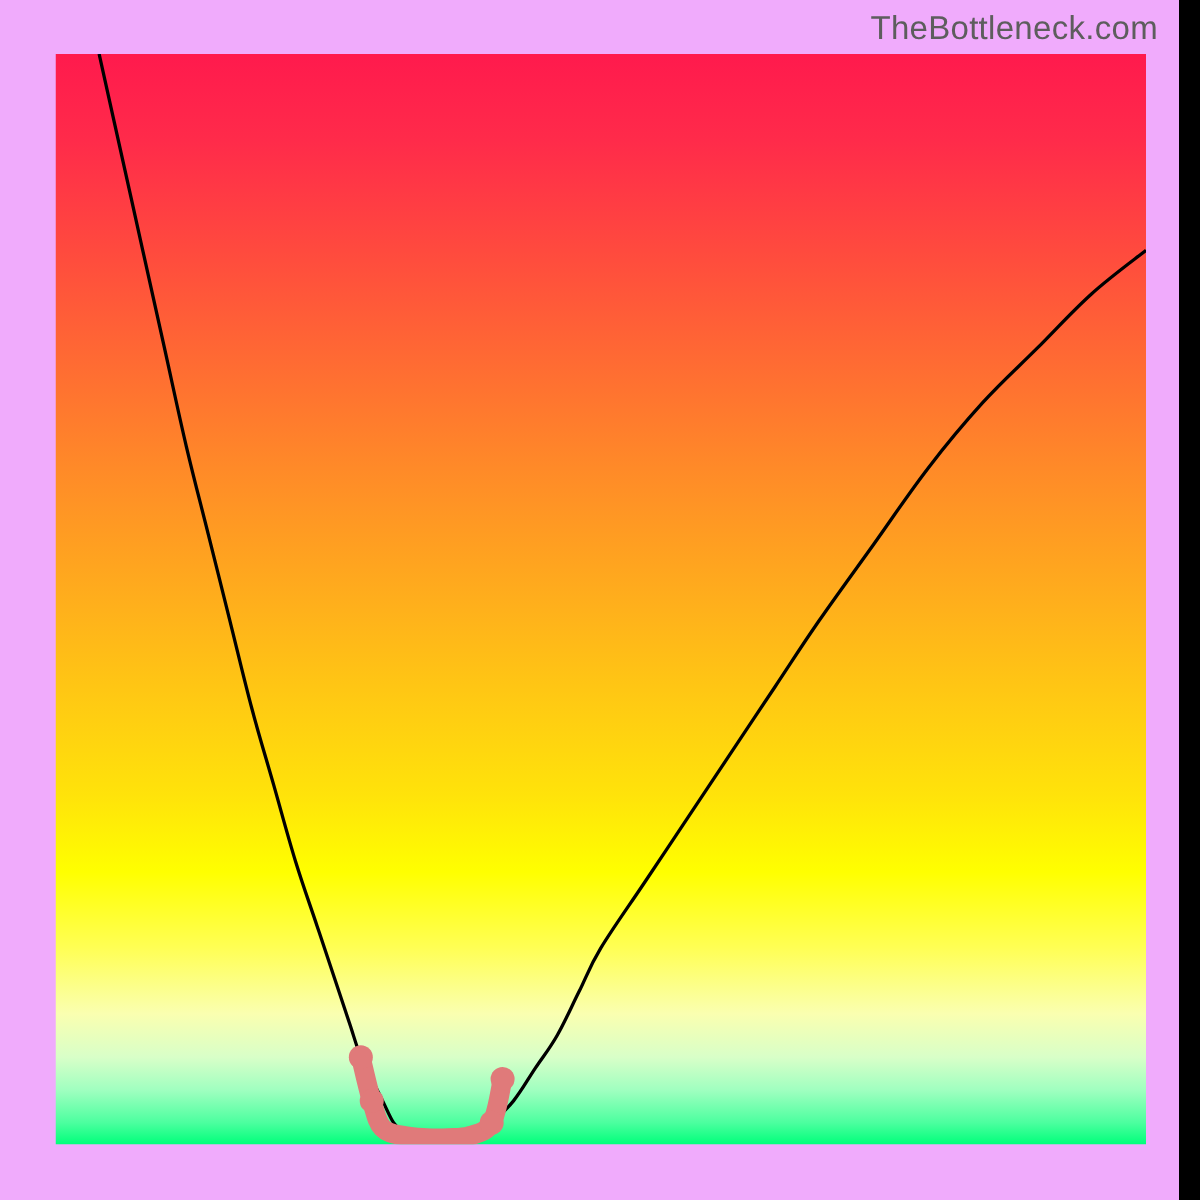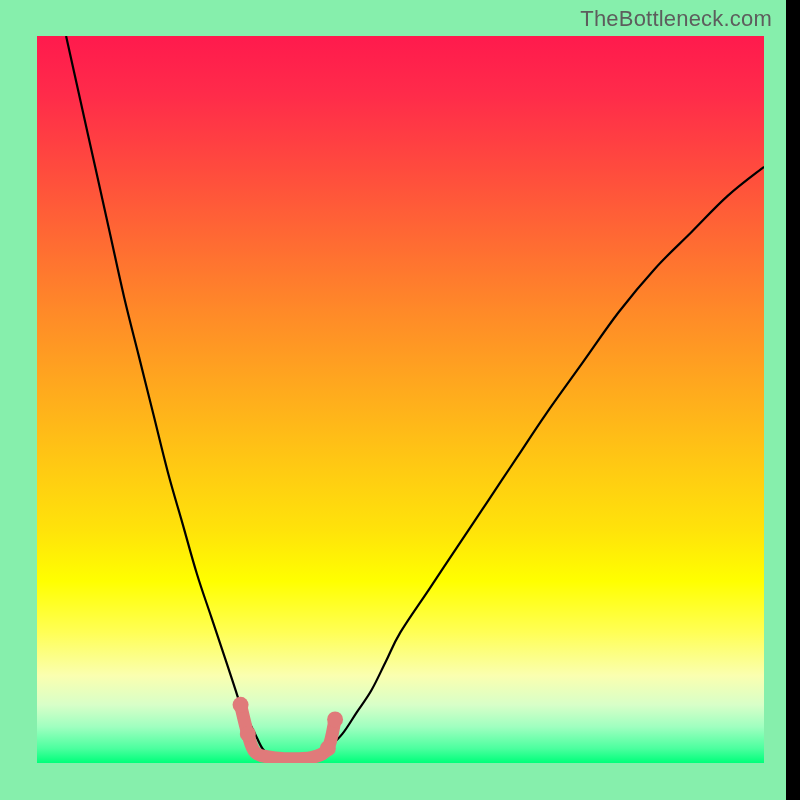--- a/index.html
+++ b/index.html
@@ -10,21 +10,21 @@
     background: #000;
     overflow: hidden;
     font-family: Arial, Helvetica, sans-serif;
   }
   .frame {
     position: absolute;
     left: 0;
     top: 0;
     width: 786px;
     height: 800px;
-    background: #86efac;
+    background: #f0abfc;
   }
   .plot-area {
     position: absolute;
     left: 37px;
     top: 36px;
     width: 727px;
     height: 727px;
     overflow: hidden;
   }
   .gradient {

